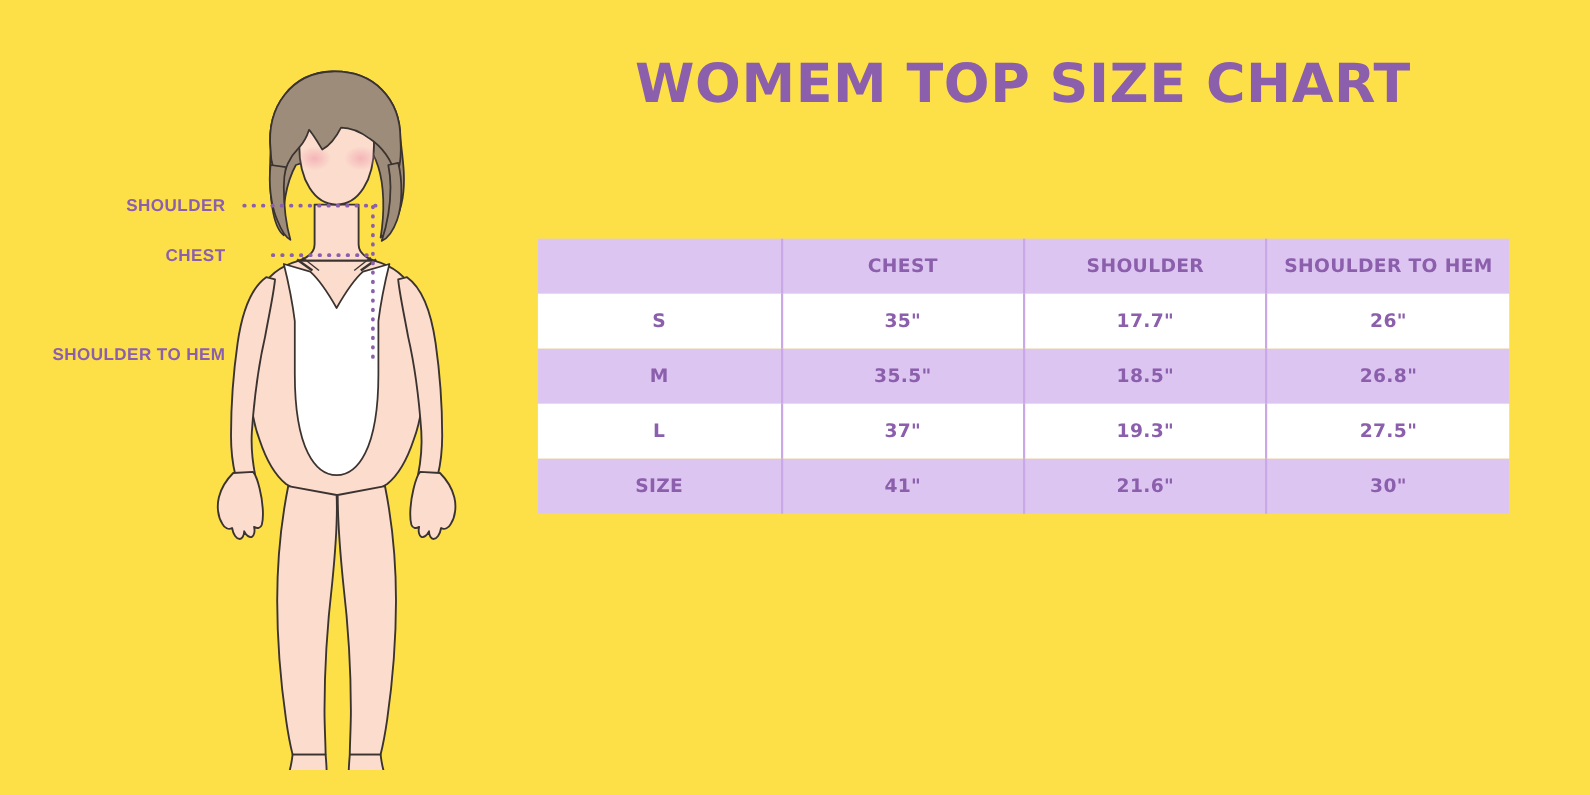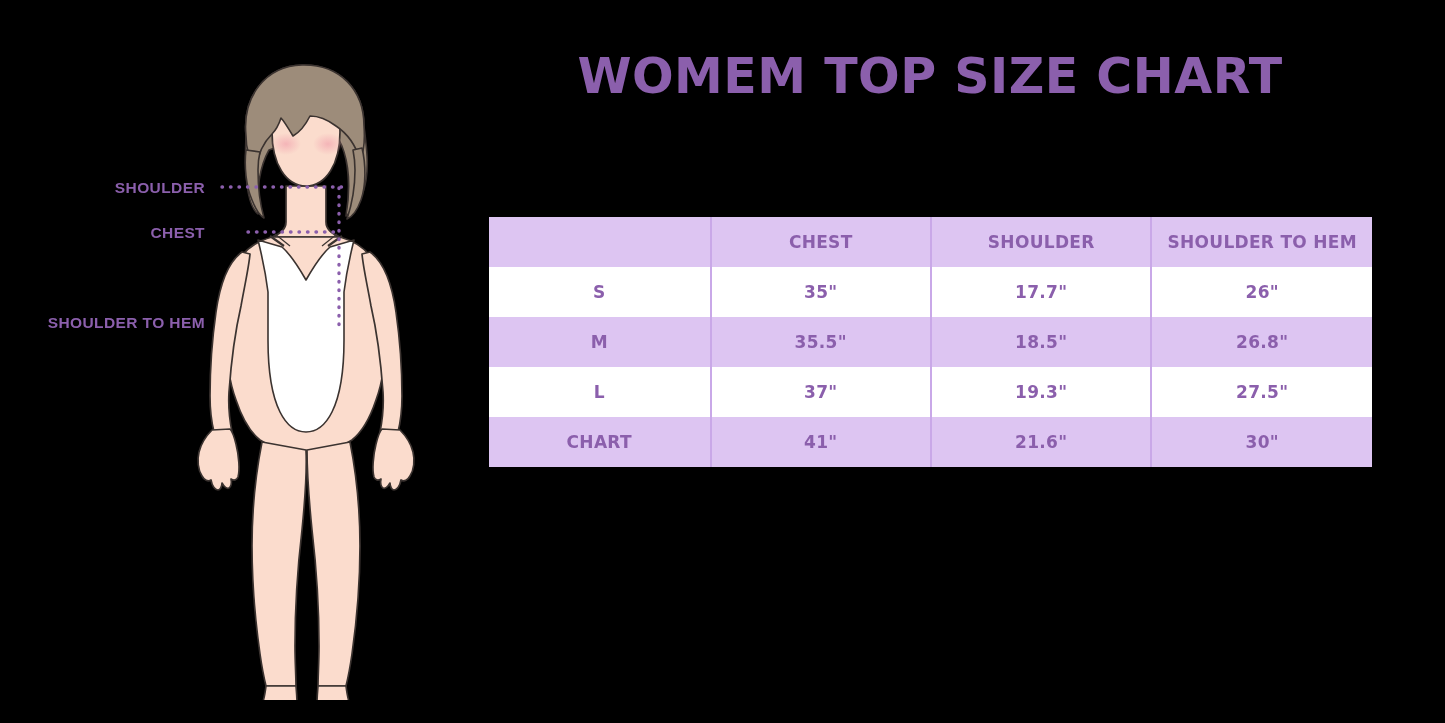--- a/index.html
+++ b/index.html
@@ -12,21 +12,21 @@
     height: 723px;
     font-family: "Liberation Sans", sans-serif;
     overflow: hidden;
     position: relative;
   }
 
   #page {
     position: relative;
     width: 1445px;
     height: 723px;
-    background: #000000;
+    background: #fde047;
   }
 
   
   .title {
     position: absolute;
     left: 470px;
     top: 48px;
     width: 920px;
     text-align: center;
     font-size: 49px;
@@ -242,21 +242,21 @@
         <td>18.5"</td>
         <td>26.8"</td>
       </tr>
       <tr class="row-plain">
         <td>L</td>
         <td>37"</td>
         <td>19.3"</td>
         <td>27.5"</td>
       </tr>
       <tr class="row-tint">
-        <td>CHART</td>
+        <td>SIZE</td>
         <td>41"</td>
         <td>21.6"</td>
         <td>30"</td>
       </tr>
     </tbody>
   </table>
 
 </div>
 
 </body></html>

